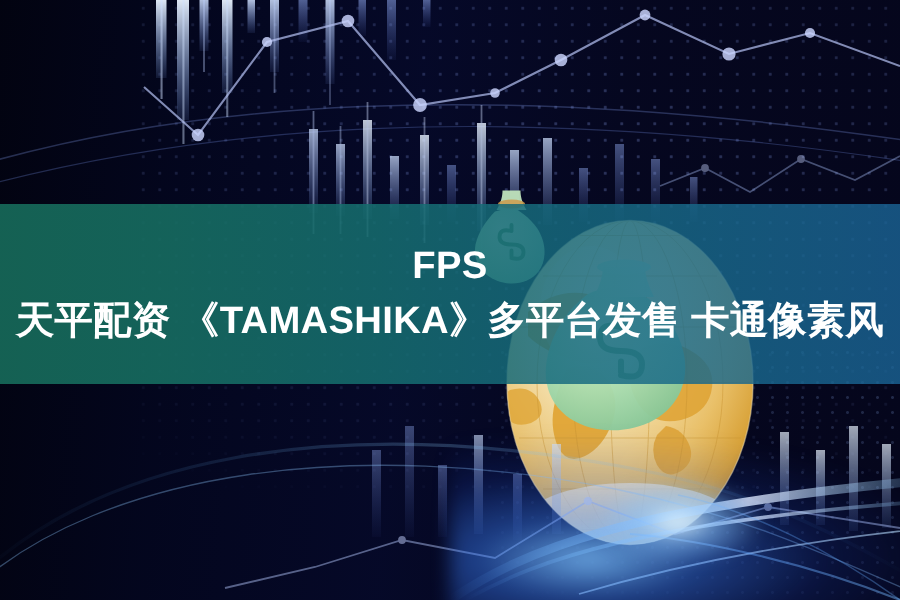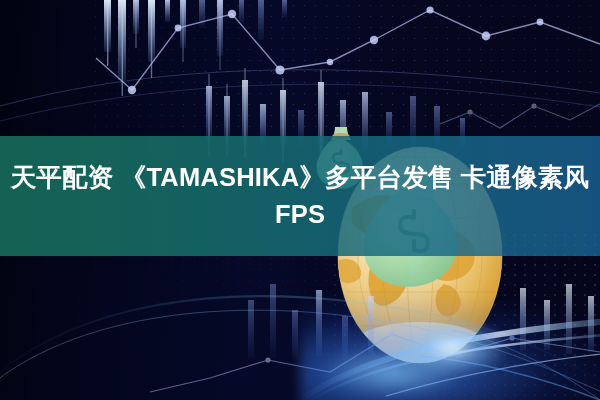--- a/index.html
+++ b/index.html
@@ -321,17 +321,17 @@
       </g>
 
     </g>
   </svg>
 
   <div class="bloom-b"></div>
   <div class="bloom-c"></div>
 
   <div class="band"></div>
   <div class="band-text">
+    <div class="band-line l2">FPS</div>
     <div class="band-line">天平配资 《TAMASHIKA》多平台发售 卡通像素风</div>
-    <div class="band-line l2">FPS</div>
   </div>
 
 </div>
 
 </body></html>

